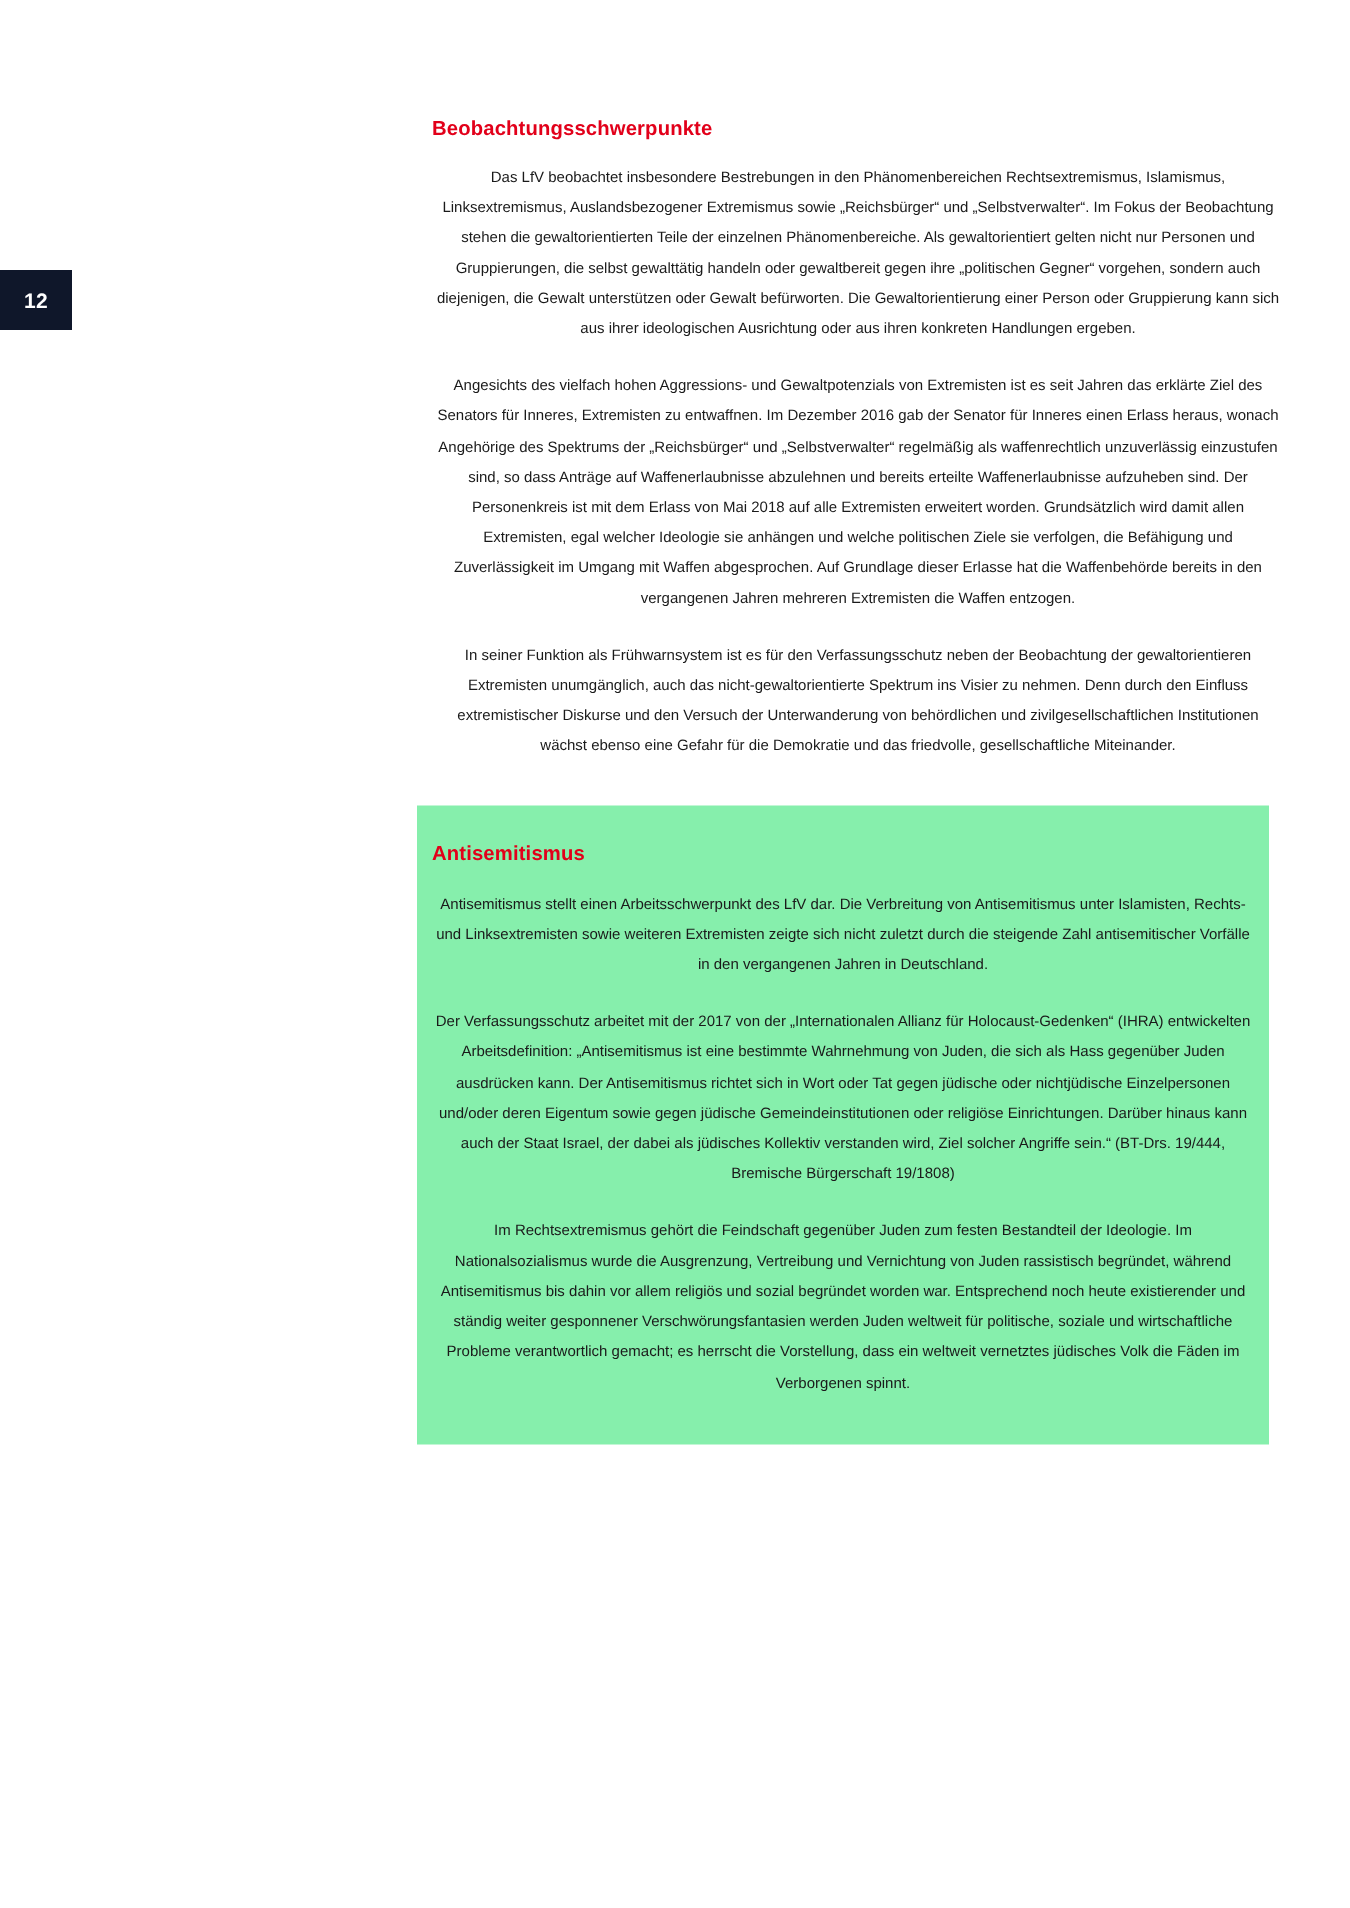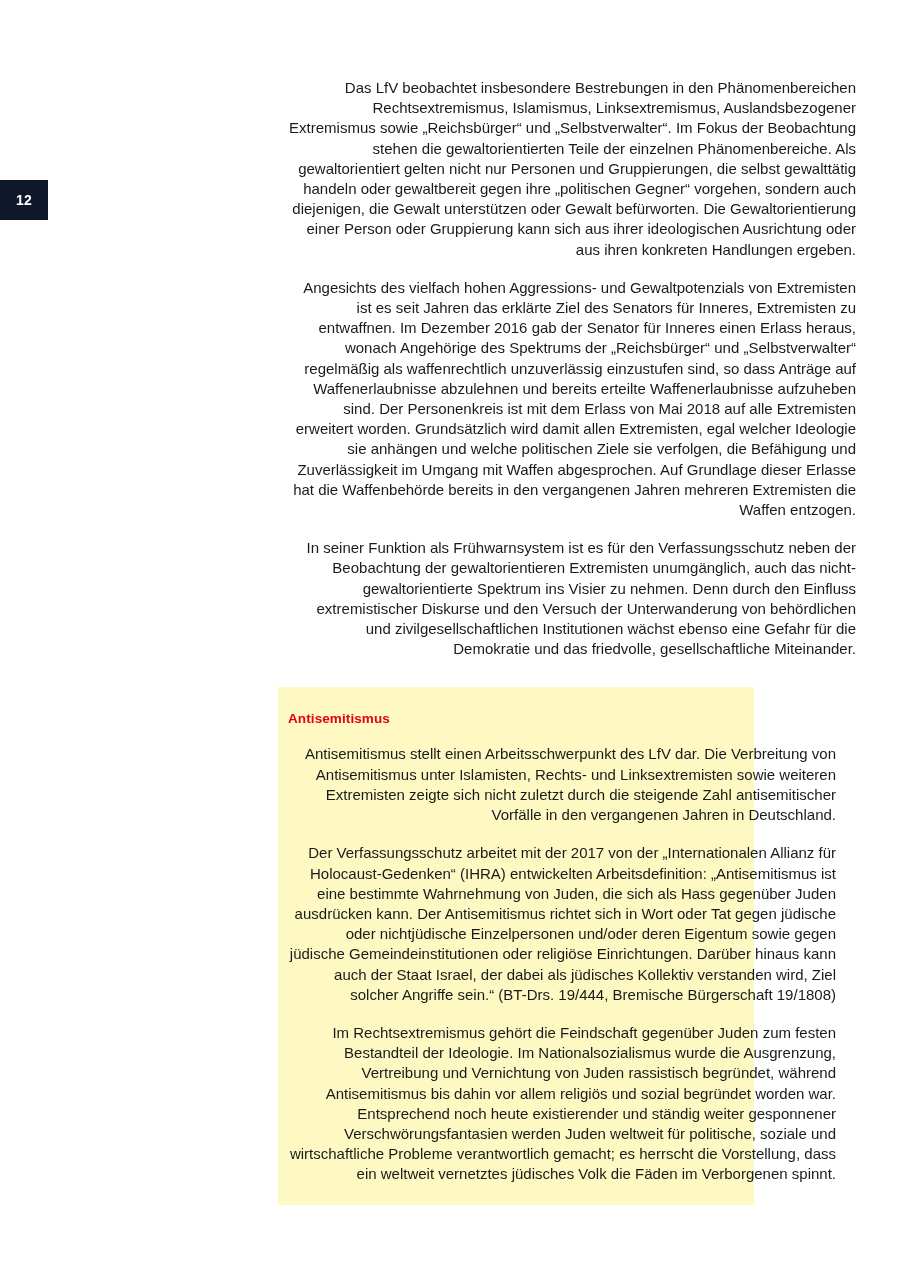--- a/index.html
+++ b/index.html
@@ -48,38 +48,38 @@
 
   h2.section-heading {
     color: #e2001a;
     font-size: 13.5px;
     font-weight: bold;
     margin: 0 0 16px 0;
     letter-spacing: 0.1px;
   }
 
   p.body-text {
-    font-size: 15px;
+    font-size: 10px;
     line-height: 20.2px;
     margin: 0 0 18px 0;
-    text-align: right;
+    text-align: center;
     hyphens: manual;
   }
 
   p.body-text:last-child {
     margin-bottom: 0;
   }
 
   
   .shaded-section {
-    background: #fef9c3;
+    background: #86efac;
     margin-top: 28px;
-    padding: 24px 26px 20px 10px;
+    padding: 24px 26px 30px 10px;
     box-sizing: border-box;
-    width: 476px;
+    width: 568px;
     position: relative;
     left: -10px;
   }
   .shaded-section .inner {
     width: 548px;
   }
   .shaded-section h2.section-heading {
     margin-bottom: 18px;
   }
 </style>
@@ -88,20 +88,21 @@
 
 <div class="page">
 
   <div class="page-number-tab">
     <span>12</span>
   </div>
 
   <div class="content">
 
     <section>
+      <h2 class="section-heading">Beobachtungsschwerpunkte</h2>
       <p class="body-text">Das LfV beobachtet insbesondere Bestrebungen in den Phänomenbereichen Rechtsextremismus, Islamismus, Linksextremismus, Auslandsbezogener Extremismus sowie „Reichsbürger“ und „Selbstverwalter“. Im Fokus der Beobachtung stehen die gewaltorientierten Teile der einzelnen Phänomenbereiche. Als gewaltorientiert gelten nicht nur Personen und Gruppierungen, die selbst gewalttätig handeln oder gewaltbereit gegen ihre „politischen Gegner“ vorgehen, sondern auch diejenigen, die Gewalt unterstützen oder Gewalt befürworten. Die Gewaltorientierung einer Person oder Gruppierung kann sich aus ihrer ideologischen Ausrichtung oder aus ihren konkreten Handlungen ergeben.</p>
       <p class="body-text">Angesichts des vielfach hohen Aggressions- und Gewaltpotenzials von Extremisten ist es seit Jahren das erklärte Ziel des Senators für Inneres, Extremisten zu entwaffnen. Im Dezember 2016 gab der Senator für Inneres einen Erlass heraus, wonach Angehörige des Spektrums der „Reichsbürger“ und „Selbstverwalter“ regelmäßig als waffenrechtlich unzuverlässig einzustufen sind, so dass Anträge auf Waffenerlaubnisse abzulehnen und bereits erteilte Waffenerlaubnisse aufzuheben sind. Der Personenkreis ist mit dem Erlass von Mai 2018 auf alle Extremisten erweitert worden. Grundsätzlich wird damit allen Extremisten, egal welcher Ideologie sie anhängen und welche politischen Ziele sie verfolgen, die Befähigung und Zuverlässigkeit im Umgang mit Waffen abgesprochen. Auf Grundlage dieser Erlasse hat die Waffenbehörde bereits in den vergangenen Jahren mehreren Extremisten die Waffen entzogen.</p>
       <p class="body-text">In seiner Funktion als Frühwarnsystem ist es für den Verfassungsschutz neben der Beobachtung der gewaltorientieren Extremisten unumgänglich, auch das nicht-gewaltorientierte Spektrum ins Visier zu nehmen. Denn durch den Einfluss extremistischer Diskurse und den Versuch der Unterwanderung von behördlichen und zivilgesellschaftlichen Institutionen wächst ebenso eine Gefahr für die Demokratie und das friedvolle, gesellschaftliche Miteinander.</p>
     </section>
 
     <section class="shaded-section">
       <div class="inner">
         <h2 class="section-heading">Antisemitismus</h2>
         <p class="body-text">Antisemitismus stellt einen Arbeitsschwerpunkt des LfV dar. Die Verbreitung von Antisemitismus unter Islamisten, Rechts- und Linksextremisten sowie weiteren Extremisten zeigte sich nicht zuletzt durch die steigende Zahl antisemitischer Vorfälle in den vergangenen Jahren in Deutschland.</p>
         <p class="body-text">Der Verfassungsschutz arbeitet mit der 2017 von der „Internationalen Allianz für Holocaust-Gedenken“ (IHRA) entwickelten Arbeitsdefinition: „Antisemitismus ist eine bestimmte Wahrnehmung von Juden, die sich als Hass gegenüber Juden ausdrücken kann. Der Antisemitismus richtet sich in Wort oder Tat gegen jüdische oder nichtjüdische Einzelpersonen und/oder deren Eigentum sowie gegen jüdische Gemeindeinstitutionen oder religiöse Einrichtungen. Darüber hinaus kann auch der Staat Israel, der dabei als jüdisches Kollektiv verstanden wird, Ziel solcher Angriffe sein.“ (BT-Drs. 19/444, Bremische Bürgerschaft 19/1808)</p>

